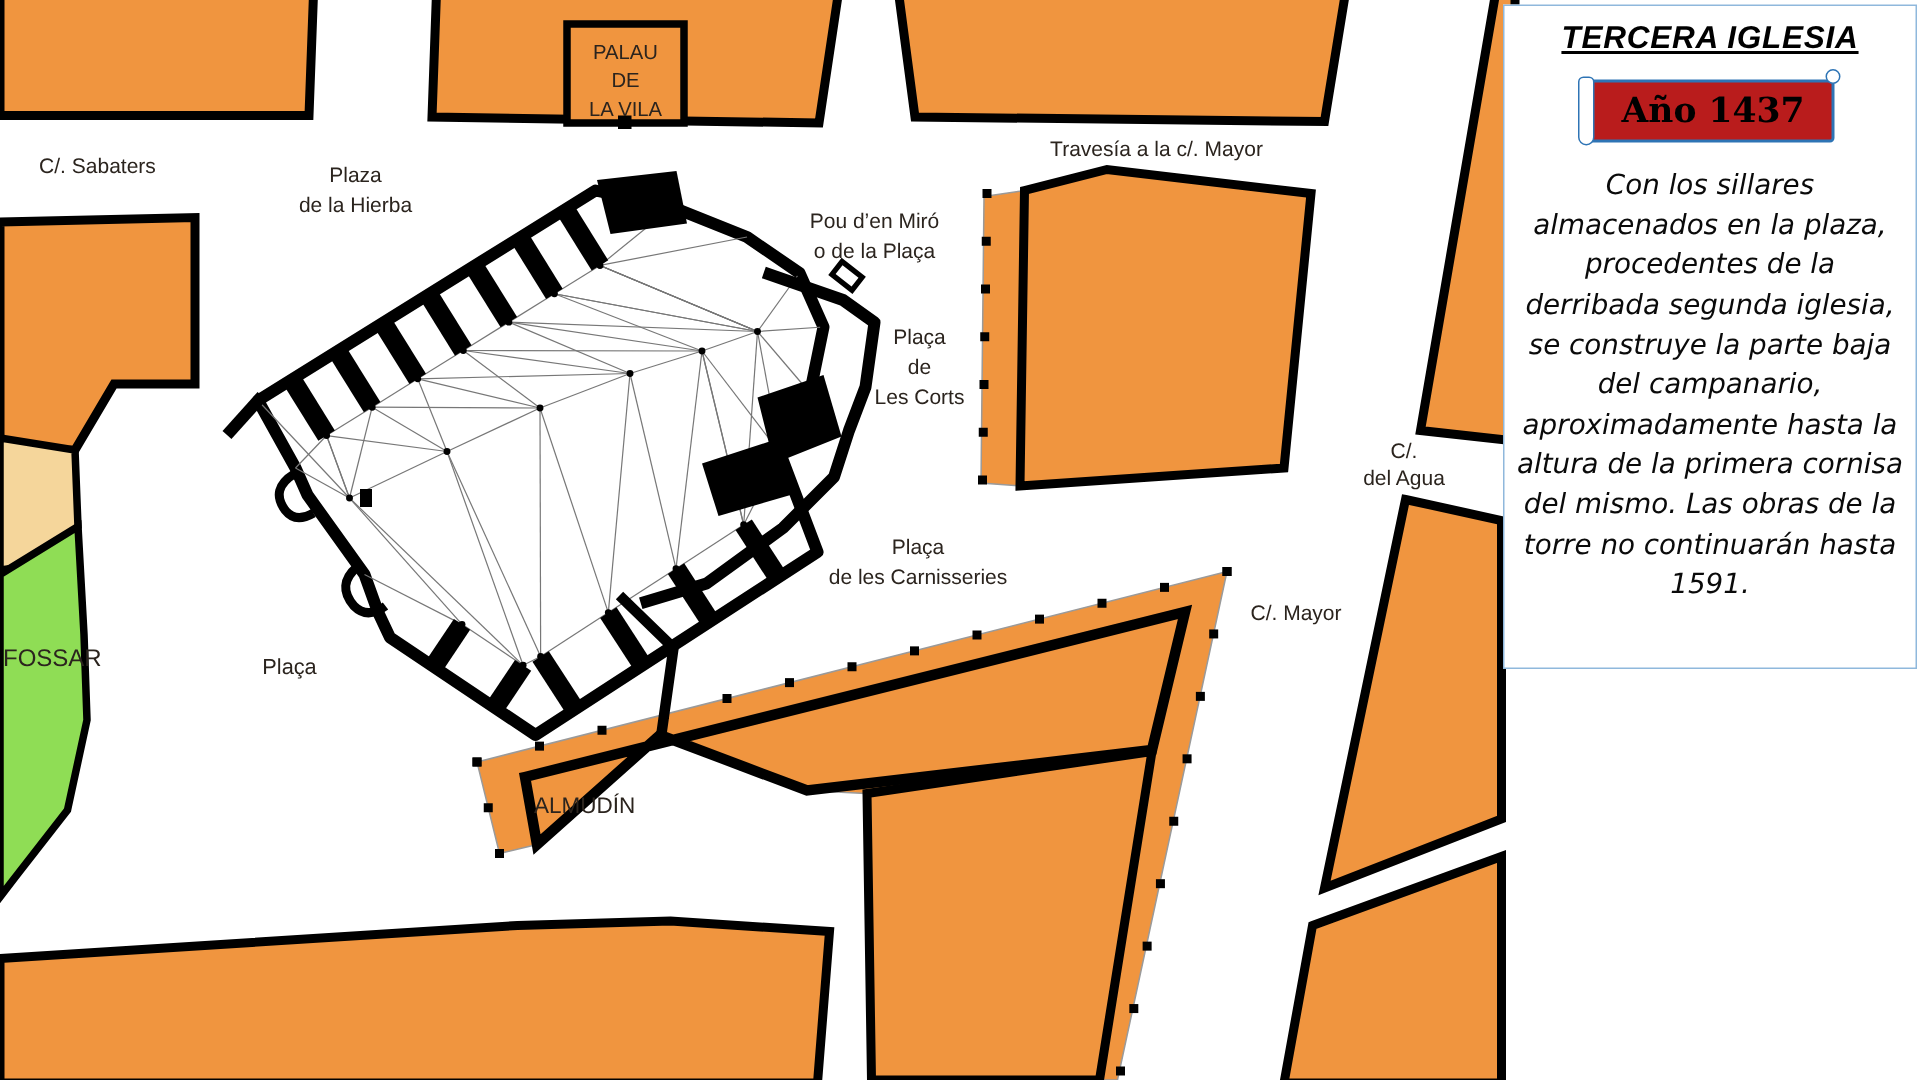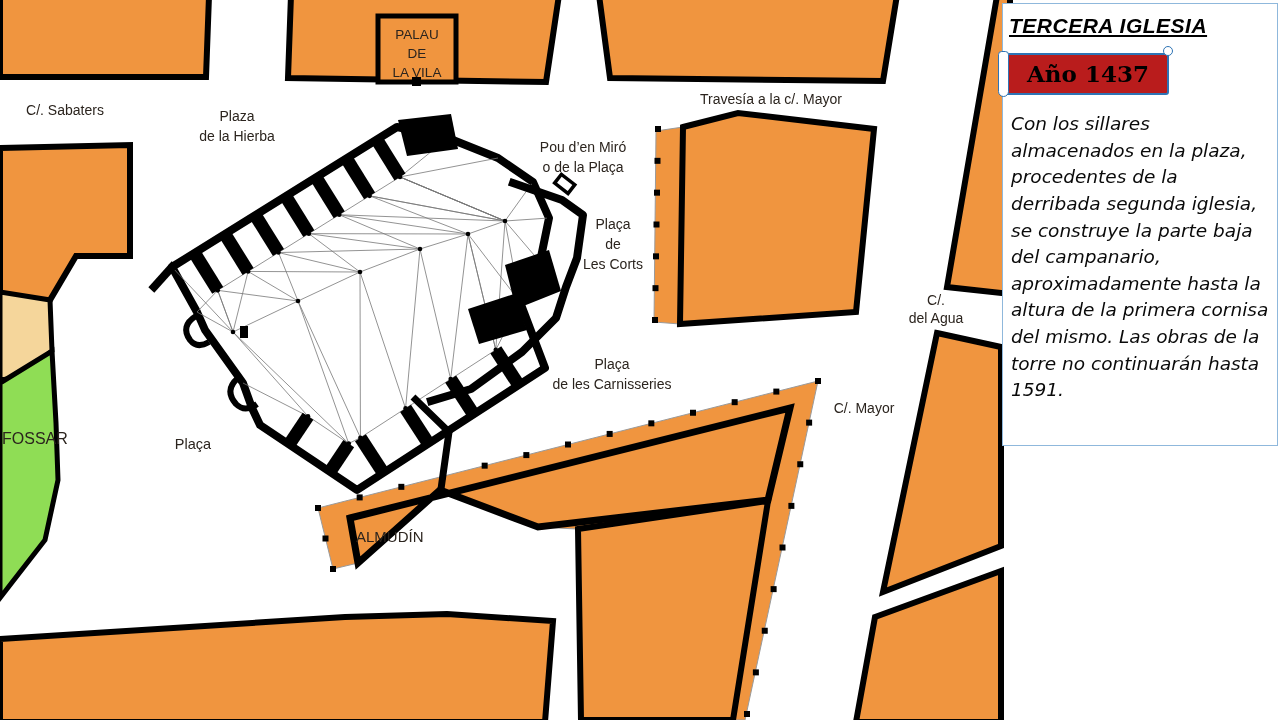--- a/index.html
+++ b/index.html
@@ -12,21 +12,21 @@
   .green{fill:var(--plot-green,#8FDD55);stroke:#000;stroke-width:5;}
   .church-outline{fill:#fff;stroke:#000;stroke-width:8;stroke-linejoin:round;}
   .wall{fill:none;stroke:#000;stroke-width:8;stroke-linejoin:round;stroke-linecap:square;}
   .wall7{fill:none;stroke:#000;stroke-width:7;}
   .stub{stroke:#000;stroke-width:13;stroke-linecap:butt;}
   .mesh{stroke:var(--mesh,#777);stroke-width:0.8;fill:none;}
   .blob{fill:#000;}
   .maplabel{fill:var(--label,#2B241E);}
   
   .sidebar{position:absolute;left:1002px;top:3px;width:276px;height:443px;background:#fff;
-           border:1.5px solid var(--sidebar-border,#8FB8DC);box-sizing:border-box;text-align:left;}
+           border:1.5px solid var(--sidebar-border,#8FB8DC);box-sizing:border-box;text-align:center;}
   .sb-title{margin:10px 6px 0 6px;font-size:21px;font-weight:800;font-style:italic;
             text-decoration:underline;letter-spacing:.5px;color:#000;}
   .banner{position:relative;display:inline-block;margin-top:15px;padding:5px 18px 6px 22px;
           border:2px solid var(--banner-border,#2E74B5);border-radius:3px;background:#b91c1c;
           font-family:"DejaVu Serif",serif;font-weight:bold;font-size:23px;color:#000;}
   .banner .roll{position:absolute;left:-7px;top:-4px;width:9px;height:44px;border:1.5px solid var(--banner-border,#2E74B5);
           border-radius:4px 4px 6px 6px;background:#fff;}
   .banner .curl{position:absolute;right:-6px;top:-9px;width:8px;height:8px;border:1.5px solid var(--banner-border,#2E74B5);
           border-radius:50%;background:#fff;}
   .sb-desc{margin:16px 8px 12px 8px;font-family:"DejaVu Sans",sans-serif;font-style:italic;

